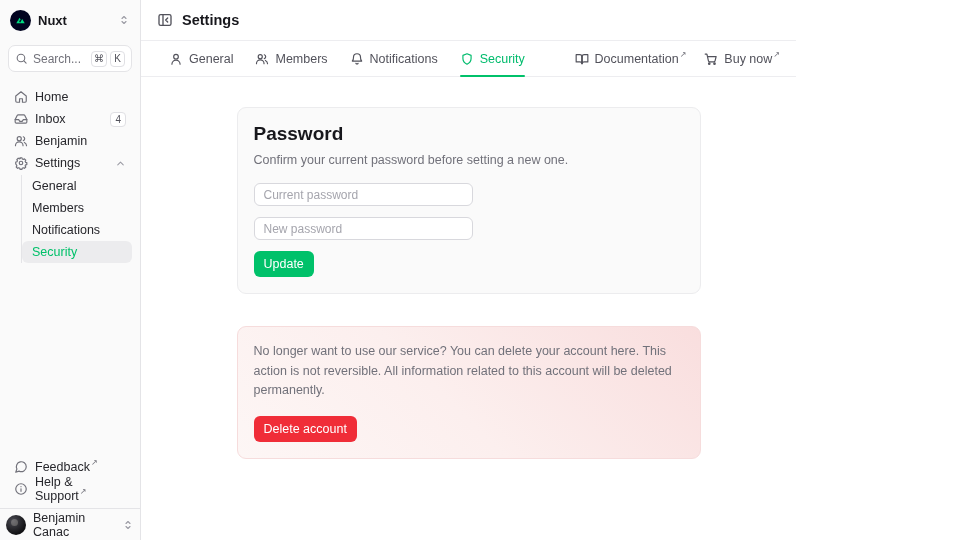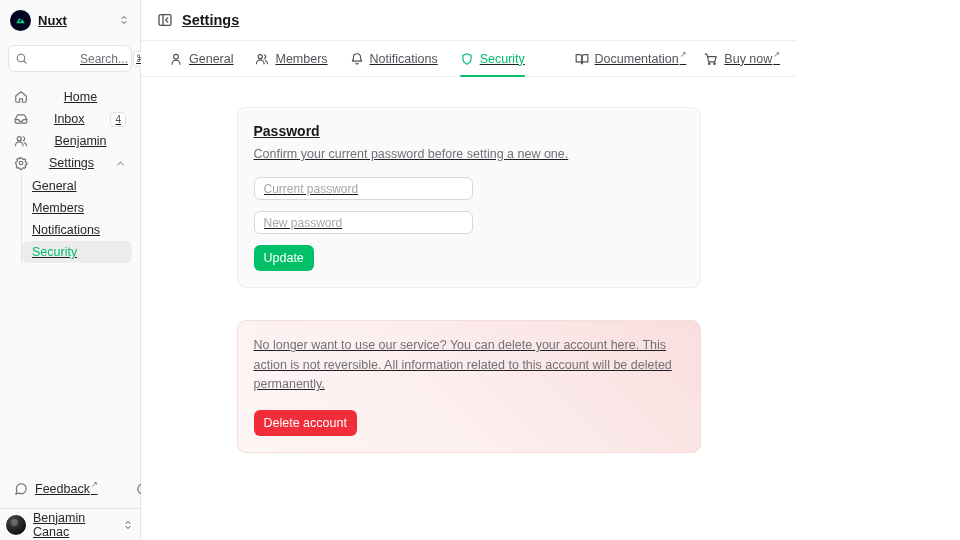--- a/index.html
+++ b/index.html
@@ -1,21 +1,21 @@
 <!DOCTYPE html>
 <html><head>
 <meta charset="utf-8">
 <style>
   * { margin:0; padding:0; box-sizing:border-box; }
   html,body { width:960px; height:540px; overflow:hidden; }
   body {
     font-family:"Liberation Sans","DejaVu Sans",sans-serif;
     font-size:12.5px; color:#1f1f24; background:#fff;
   }
-  .app { display:flex; width:796px; height:540px;text-decoration:underline; }
+  .app { display:flex; width:796px; height:540px; }
 
   
   .sidebar {
     width:141px; flex:none; background:#fafafa;
     border-right:1px solid #e4e4e7;
     display:flex; flex-direction:column;
   }
   .team-picker {
     height:40px; display:flex; align-items:center; gap:7px;
     padding:0 10px; cursor:pointer;
@@ -29,34 +29,34 @@
   .updown { color:#9a9aa3; }
   .updown svg { width:12px; height:12px; display:block; }
 
   .search-box {
     margin:5px 8px 4px; height:27px; background:#fff;
     border:1px solid #e4e4e7; border-radius:7px;
     display:flex; align-items:center; gap:5px; padding:0 6px;
     color:#71717a; cursor:text;
   }
   .search-box svg { width:13px; height:13px; flex:none; }
-  .search-text { flex:1; font-size:12px; font-weight:500;margin-left:47px; }
+  .search-text { flex:1; font-size:12px; font-weight:500; }
   .kbds { display:flex; gap:3px; }
   kbd {
     font-family:"Liberation Sans","DejaVu Sans",sans-serif;
     font-size:10px; color:#52525b; background:#fff;
     border:1px solid #e0e0e4; border-radius:4px;
     min-width:15px; height:16px; line-height:14px; text-align:center;
     padding:0 2px; display:inline-block;
   }
 
   nav { padding:10px 8px 0; display:flex; flex-direction:column; }
   .nav-item {
     height:22px; display:flex; align-items:center; gap:7px;
-    padding:0 6px; border-radius:6px; cursor:pointer; color:#27272c;text-align:center;
+    padding:0 6px; border-radius:6px; cursor:pointer; color:#27272c;
   }
   .nav-item .icon { color:#71717a; }
   .icon { width:14px; height:14px; flex:none; display:block; }
   .nav-label { flex:1; font-size:12.5px; }
   .nav-badge {
     font-size:10px; color:#52525b; background:#fff;
     border:1px solid #e0e0e4; border-radius:4px;
     padding:0 4px; height:15px; line-height:13px;
   }
   .chev-up { color:#9a9aa3; }
@@ -67,21 +67,21 @@
     display:flex; flex-direction:column; margin-top:1px;
   }
   .subnav-item {
     height:22px; display:flex; align-items:center;
     padding:0 10px; border-radius:6px; cursor:pointer;
     color:#27272c; font-size:12.5px;
   }
   .subnav-item.active { background:#ececee; color:#00c16a; }
 
   .sidebar-spacer { flex:1; }
-  .sidebar-footer { padding:4px 8px 8px; display:flex; flex-direction:row;gap:26px; }
+  .sidebar-footer { padding:4px 8px 8px; display:flex; flex-direction:column; }
   .ext-arrow {
     font-size:8px; color:#71717a; vertical-align:6px; line-height:0;
     margin-left:1px;
   }
   .sidebar-divider { border-top:1px solid #e4e4e7; }
   .user-row {
     height:31px; display:flex; align-items:center; gap:7px;
     padding:0 6px; cursor:pointer;
   }
   .avatar {
@@ -135,21 +135,21 @@
   .card {
     width:464px; border-radius:9px; padding:15px 16px 16px;
   }
   .card-password {
     background:#fafafa; border:1px solid #ececee;
   }
   .card-account {
     background:linear-gradient(225deg, #f9dede 0%, #fcefee 55%, #fdf6f5 100%);
     border:1px solid #f6dcdc;
   }
-  .card-title { font-size:14px; font-weight:700; color:#17171c; margin-bottom:6px; }
+  .card-title { font-size:19px; font-weight:700; color:#17171c; margin-bottom:6px; }
   .card-desc { font-size:12.5px; color:#71717a; line-height:1.55; margin-bottom:13px; max-width:440px; }
   .pw-input {
     display:block; width:219px; height:23px; margin-bottom:11px;
     border:1px solid #d8d8dd; border-radius:6px; background:#fff;
     padding:0 9px; font-size:12px; color:#1f1f24; outline:none;
     font-family:"Liberation Sans","DejaVu Sans",sans-serif;
   }
   .pw-input::placeholder { color:#a5a5ad; }
   .btn {
     border:none; border-radius:6px; color:#fff; cursor:pointer;

